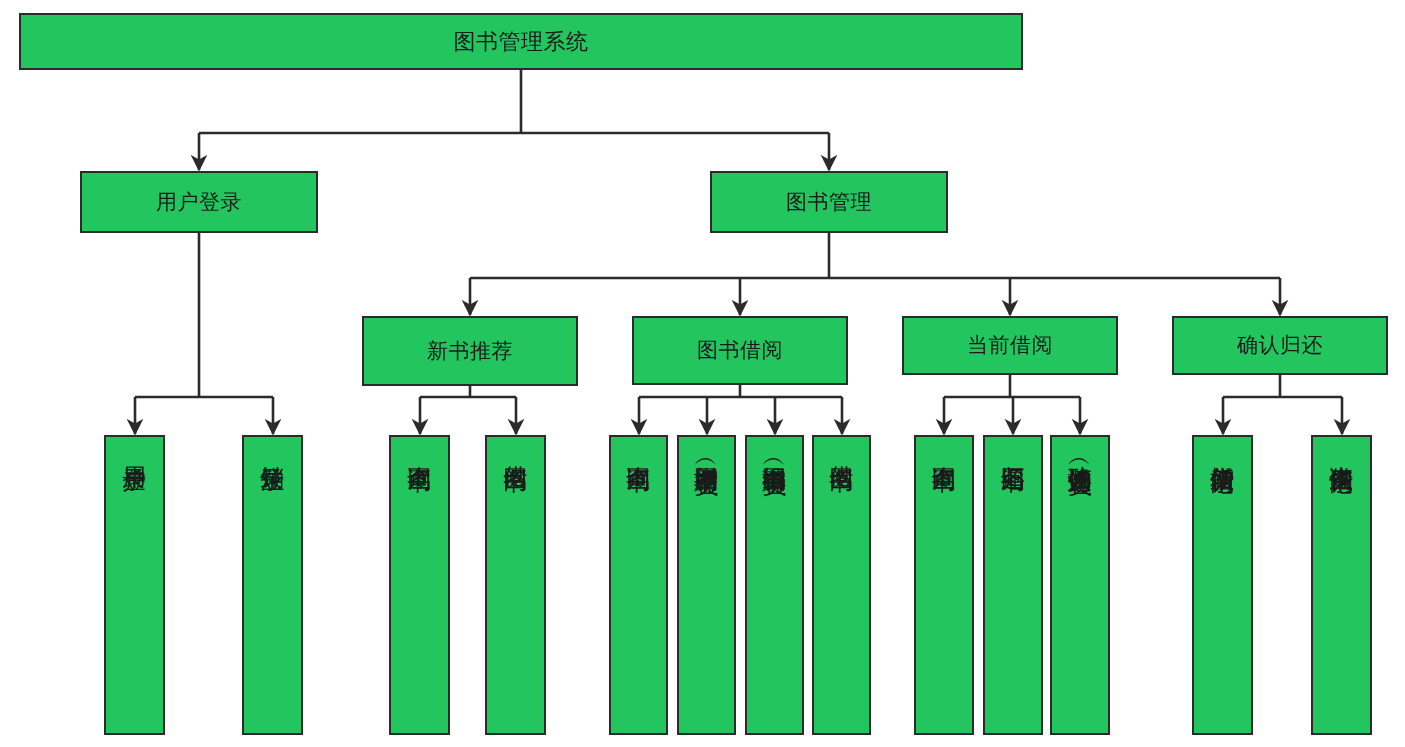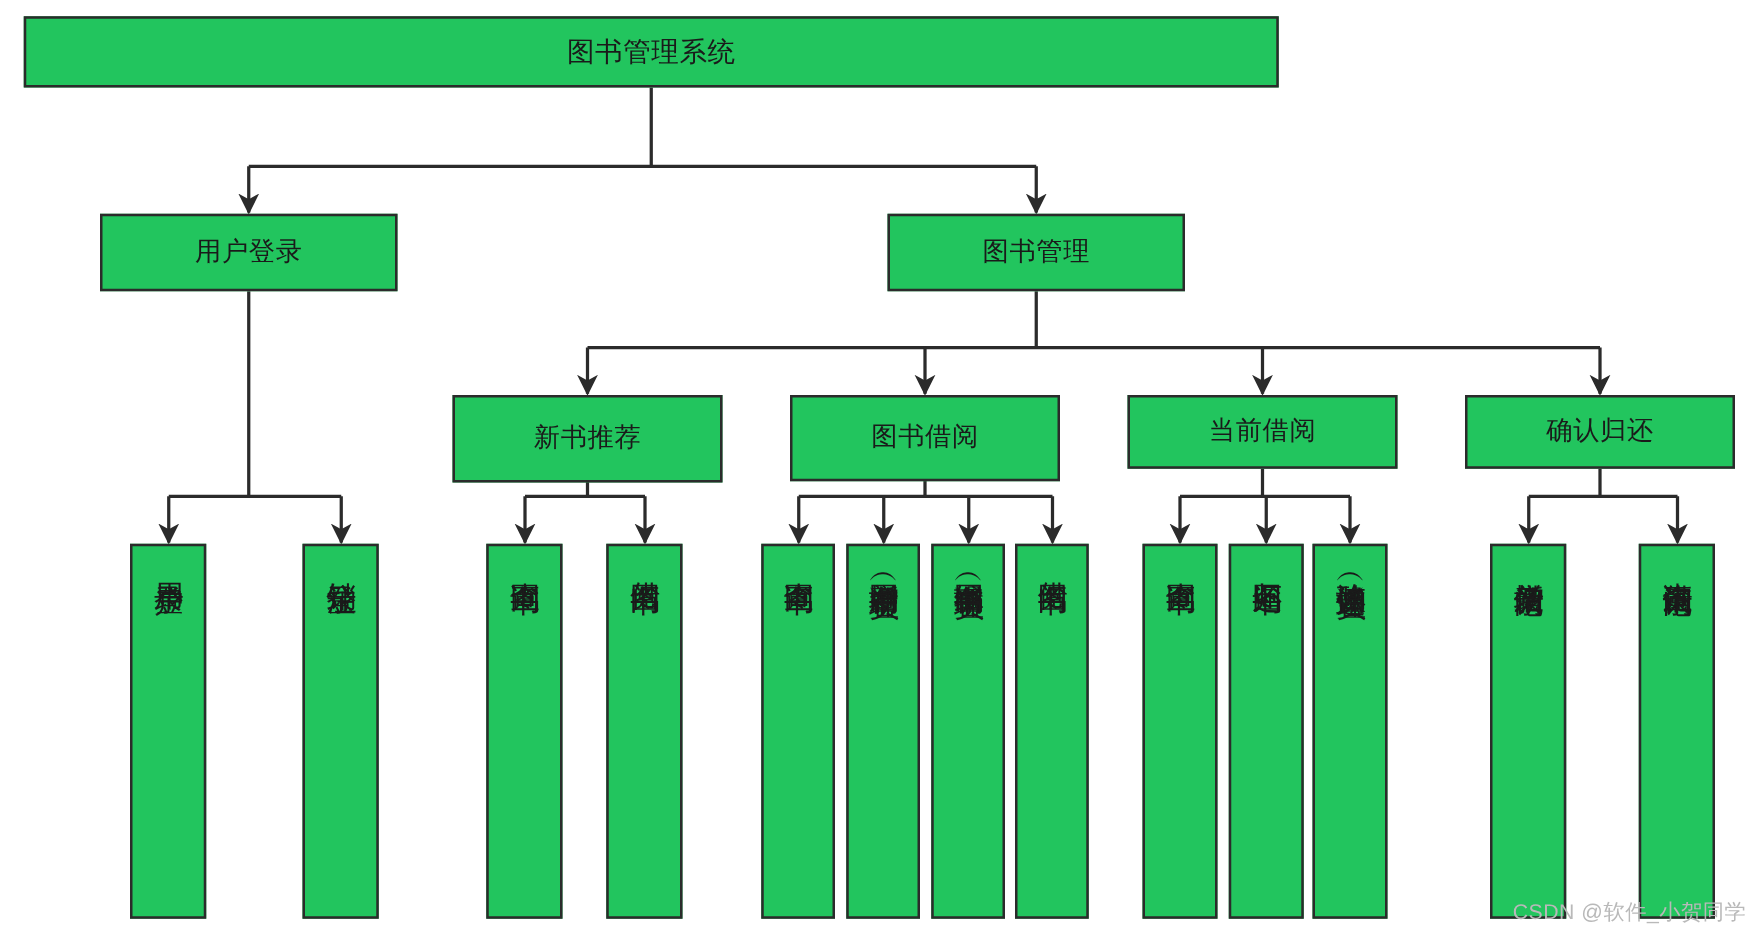--- a/index.html
+++ b/index.html
@@ -172,14 +172,13 @@
         <span class="lbl">确认归还（管理员）</span>
       </div>
       <div class="node vert" style="left: 1192px; top: 435px; width: 61px; height: 300px;">
         <span class="lbl">新增借阅记录</span>
       </div>
       <div class="node vert" style="left: 1311px; top: 435px; width: 61px; height: 300px;">
         <span class="lbl">查询借阅记录</span>
       </div>
     </div>
 
-  <div id="watermark">CSDN @软件_小贺同学</div>
 </div>
 
 </body></html>

